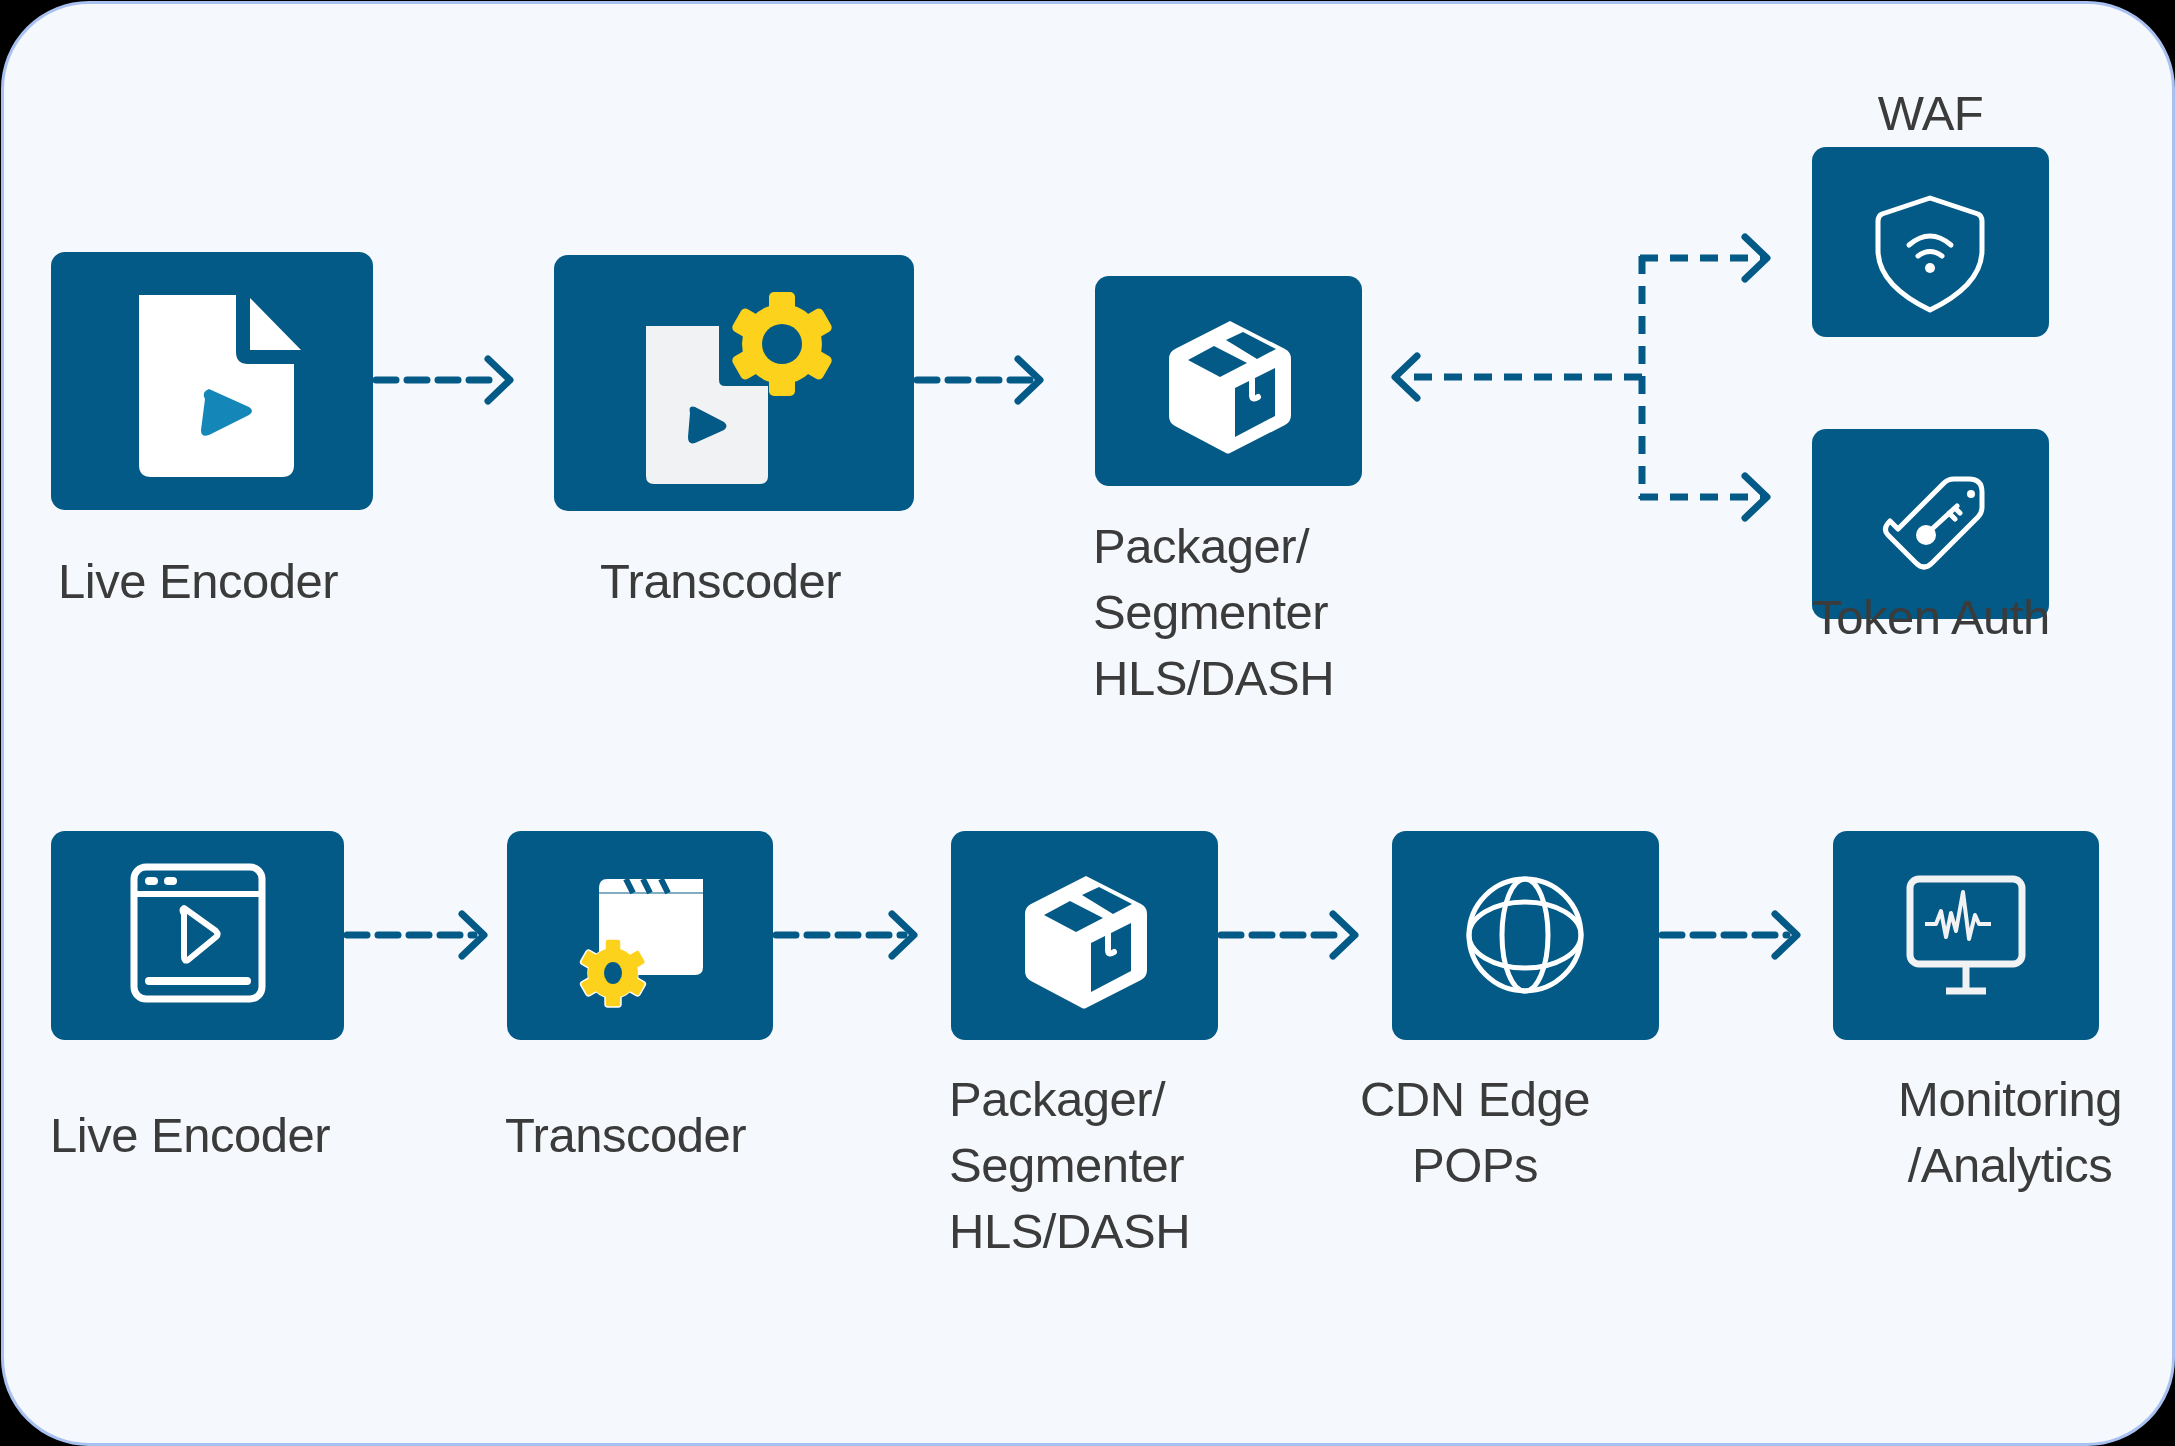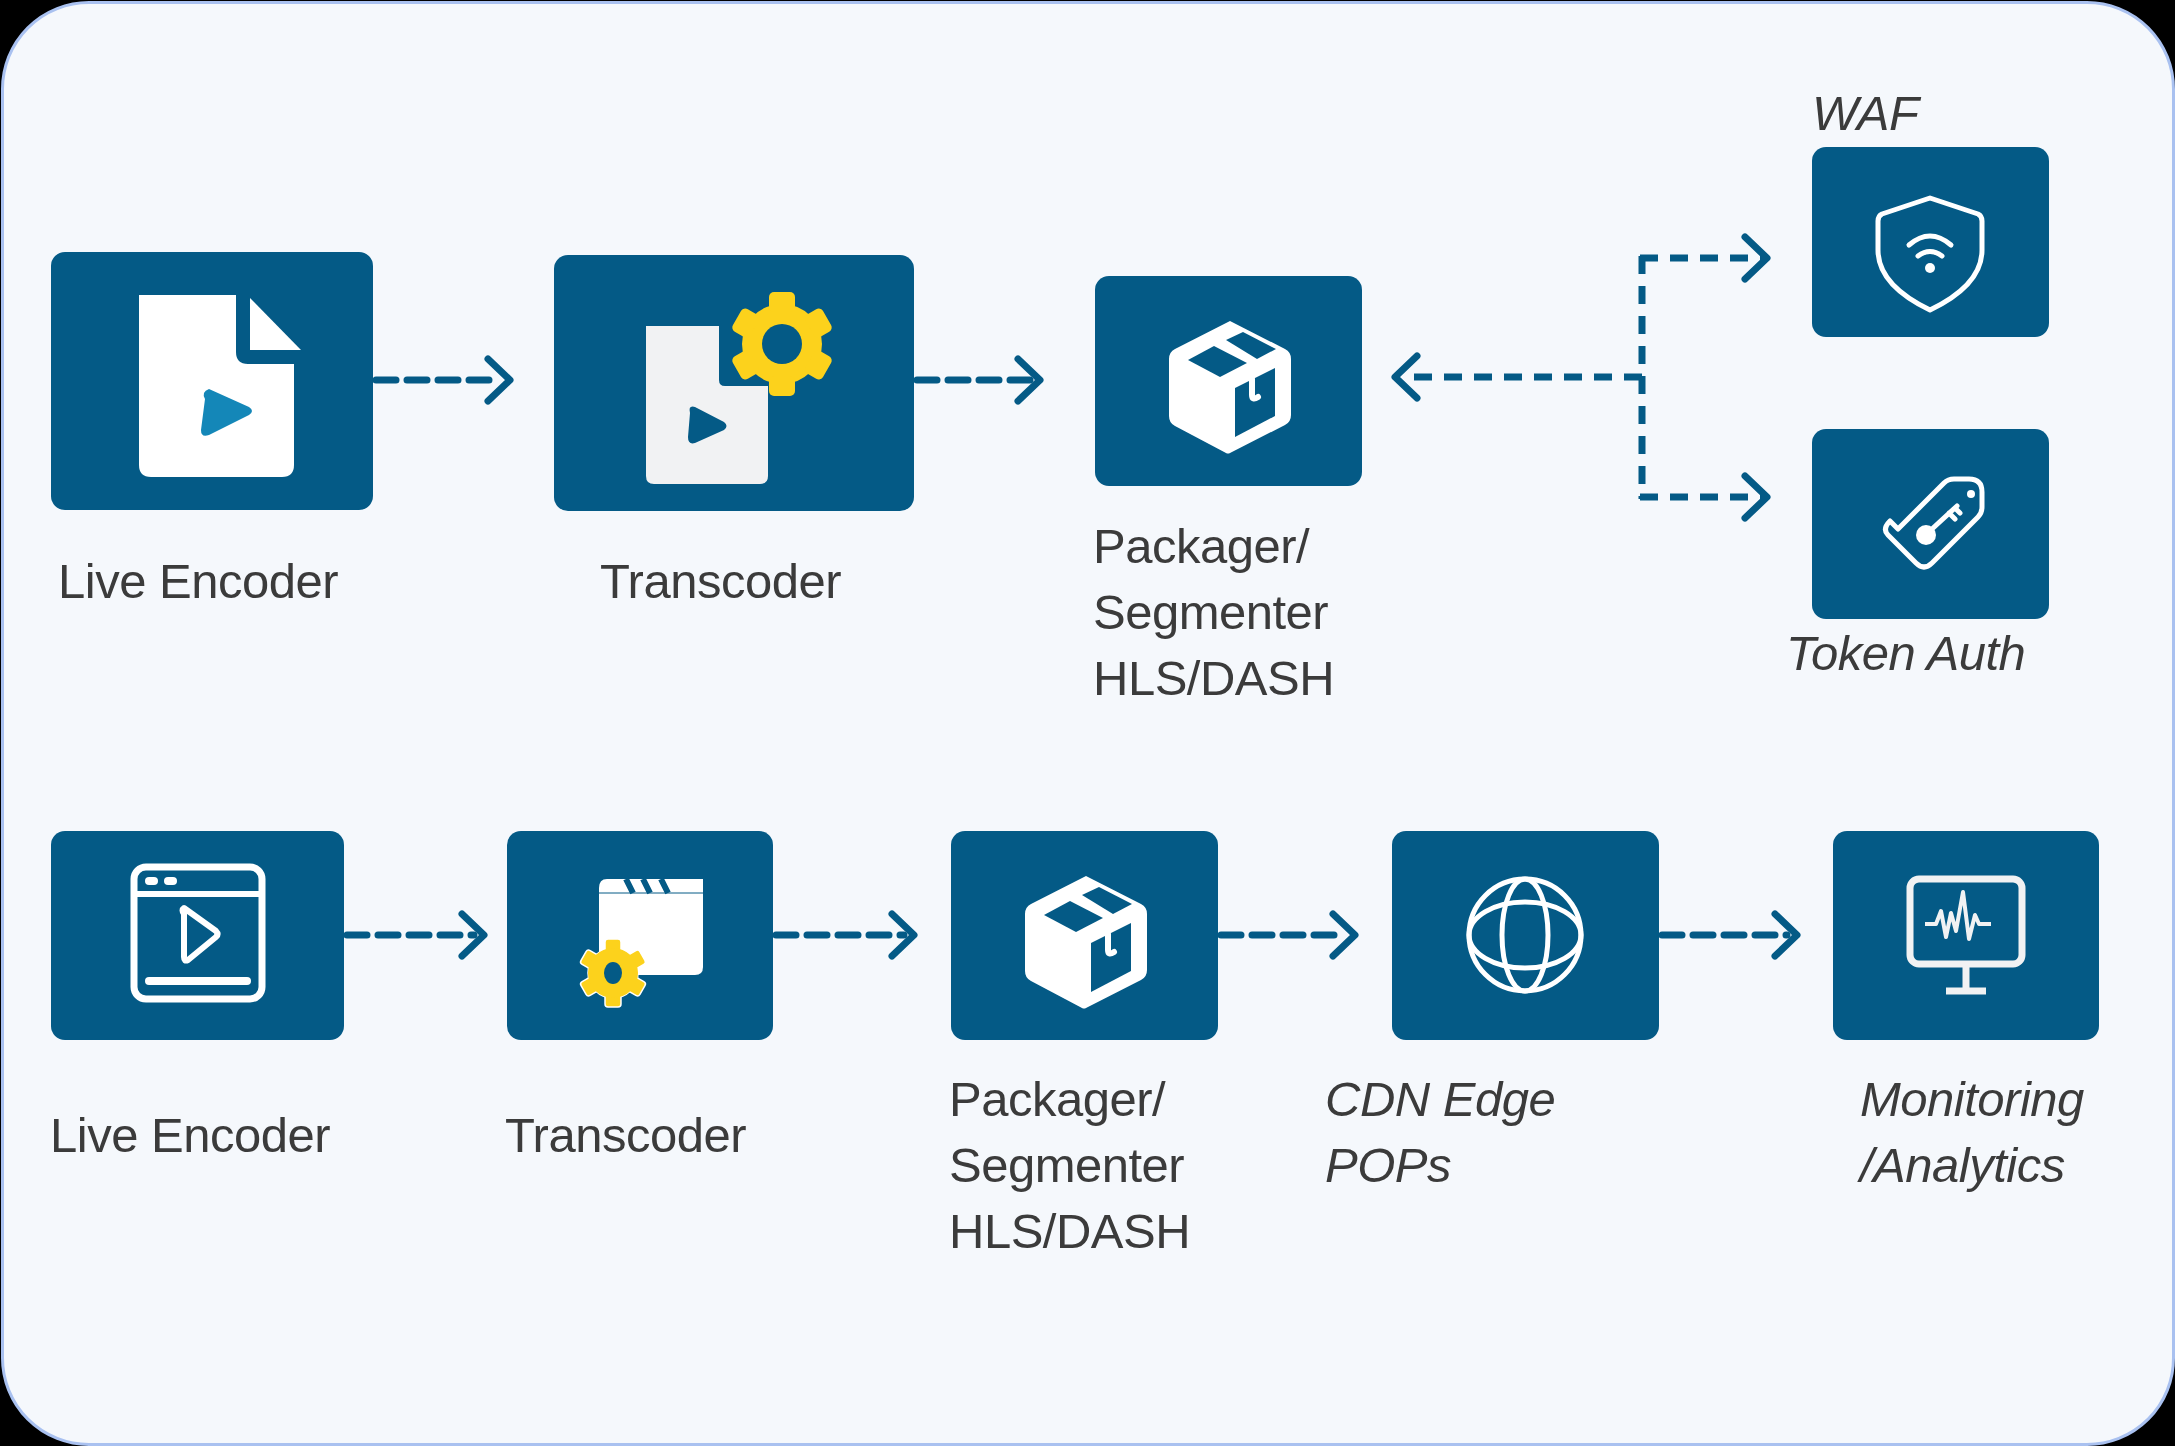--- a/index.html
+++ b/index.html
@@ -4,21 +4,21 @@
 <style>
   html, body { margin:0; padding:0; background:#000; }
   body { width:2175px; height:1446px; position:relative; overflow:hidden;
          font-family:"Liberation Sans", "DejaVu Sans", sans-serif; }
   .frame { position:absolute; left:1px; top:1px; width:2168px; height:1439px;
            background:#f5f8fc; border:3px solid #a9c1f0; border-radius:88px; }
   .node { position:absolute; background:#045a86; border-radius:14px; }
   .node svg { position:absolute; left:0; top:0; width:100%; height:100%; }
   .label { position:absolute; color:#3b3b3b; font-size:49px; line-height:66px;
            white-space:pre-line; letter-spacing:-0.5px; }
-  .label.center { text-align:left;font-style:italic; }
+  .label.center { text-align:center; }
   svg.connectors { position:absolute; left:0; top:0; width:2175px; height:1446px; pointer-events:none; }
   .conn path, .conn line { fill:none; stroke:#045a86; stroke-width:7; }
 </style>
 </head>
 <body>
 
 <div class="frame"></div>
 
 <svg class="connectors conn" viewBox="0 0 2175 1446">
 
@@ -117,21 +117,21 @@
 </div>
 
 <div class="node" style="left:1812px;top:429px;width:237px;height:190px;">
   <svg viewBox="0 0 237 190">
     <path d="M94 95 L140 49 Q144 45 150 45 L165 45 Q178 45 178 58 V73 Q178 79 174 83 L128 129 Q120 137 112 129 L84 101 Q78 95 86 87 Z" fill="none" stroke="#ffffff" stroke-width="5" stroke-linejoin="round" transform="translate(-8 5)"></path>
     <circle cx="159" cy="65" r="4" fill="#ffffff"></circle>
     <circle cx="114" cy="106" r="10" fill="#ffffff"></circle>
     <path d="M120 100 L145 77 M137 84 L143 90 M143 79 L148 84" stroke="#ffffff" stroke-width="5" stroke-linecap="round"></path>
   </svg>
 </div>
-<div class="label center" style="left:1786px;top:620px;width:290px;">Token Auth</div>
+<div class="label center" style="left:1786px;top:584px;width:290px;">Token Auth</div>
 
 <div class="node" style="left:51px;top:831px;width:293px;height:209px;">
   <svg viewBox="0 0 293 209">
     <rect x="83" y="36" width="128" height="132" rx="12" fill="none" stroke="#ffffff" stroke-width="7"></rect>
     <line x1="84" y1="63" x2="210" y2="63" stroke="#ffffff" stroke-width="6"></line>
     <rect x="94" y="46" width="13" height="8" rx="4" fill="#ffffff"></rect>
     <rect x="113" y="46" width="13" height="8" rx="4" fill="#ffffff"></rect>
     <path d="M136 83 Q133 79 136 77 L168 100 Q171 103 168 106 L140 129 Q136 131 136 126 Z" fill="none" stroke="#ffffff" stroke-width="6" stroke-linejoin="round" transform="translate(-3 0)"></path>
     <line x1="98" y1="150" x2="196" y2="150" stroke="#ffffff" stroke-width="8" stroke-linecap="round"></line>
   </svg>

